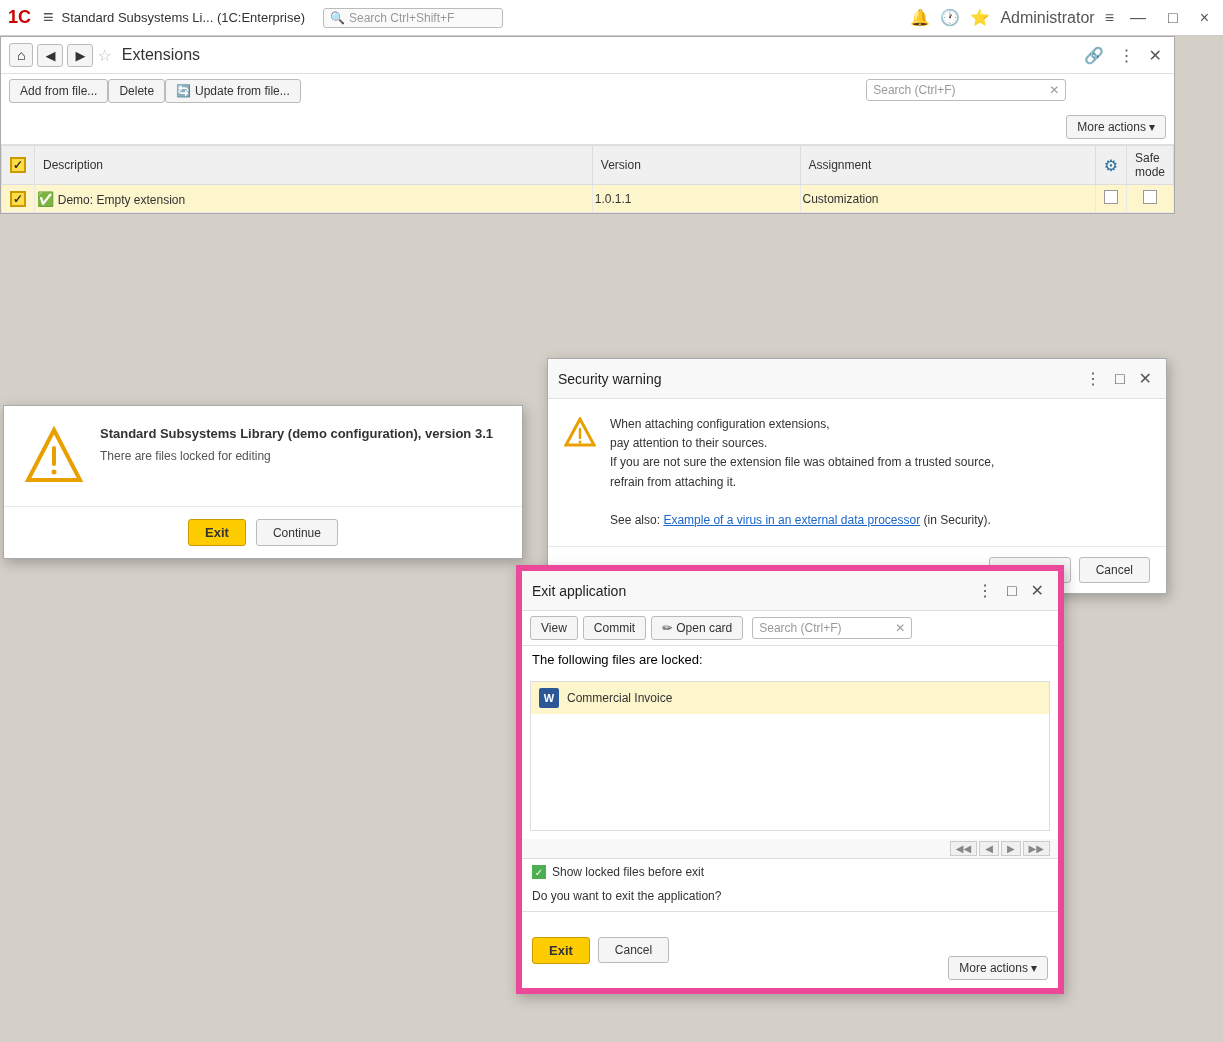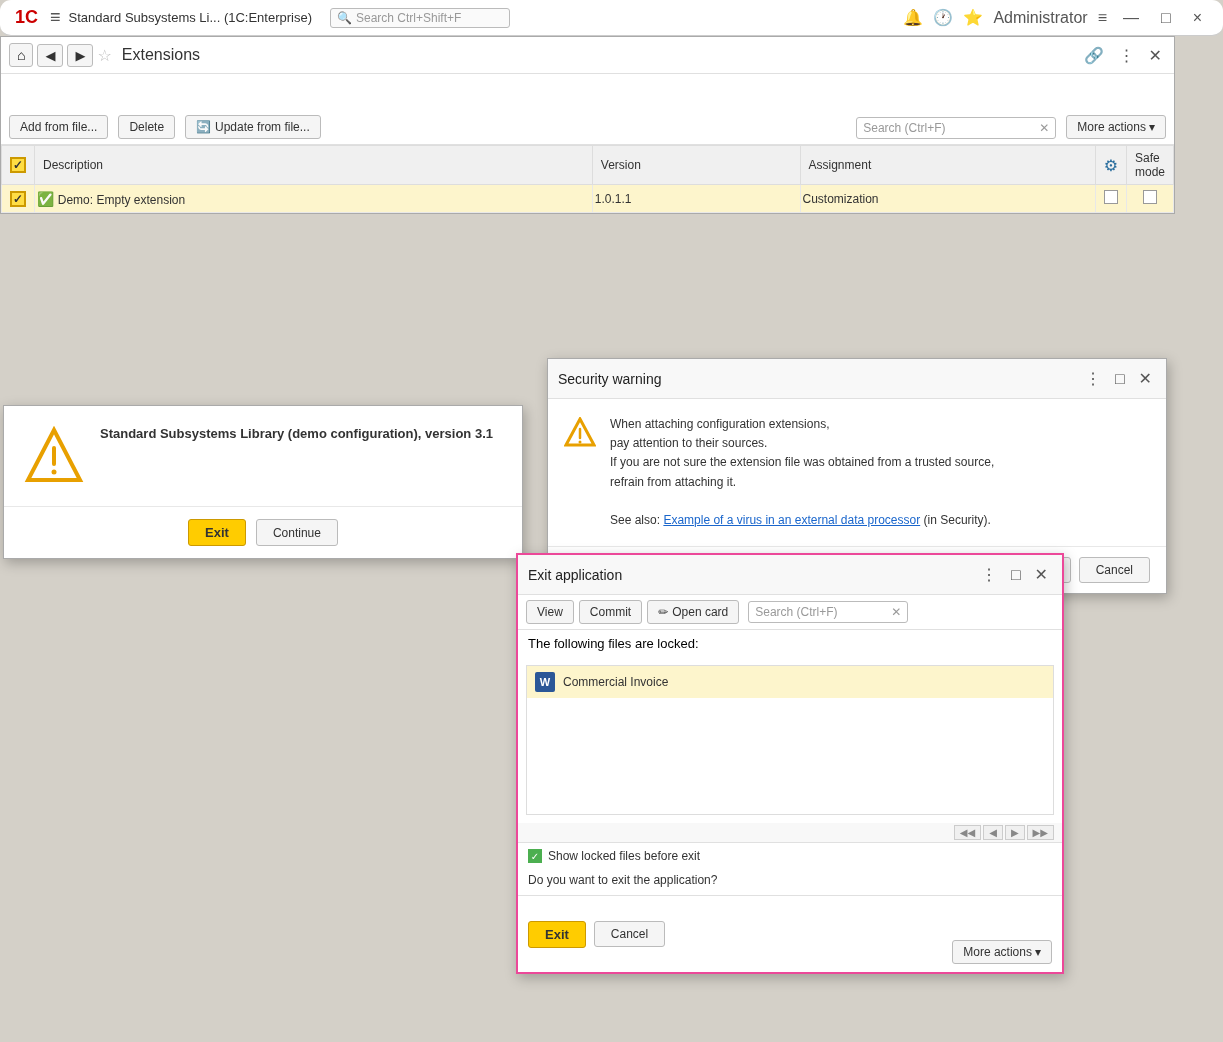--- a/index.html
+++ b/index.html
@@ -13,23 +13,22 @@
       position: relative;
     }
 
     
     .title-bar {
       display: flex;
       align-items: center;
       background: #fff;
       border-bottom: 1px solid #ccc;
       height: 36px;
-      padding: 0 15px;
+      padding: 0 8px;
       gap: 8px;
-      border-radius: 11px;
     }
     .title-bar-logo {
       color: #cc0000;
       font-weight: bold;
       font-size: 18px;
       margin-right: 4px;
     }
     .title-bar-menu {
       font-size: 18px;
       color: #555;
@@ -126,24 +125,24 @@
     .ext-toolbar-right {
       margin-left: auto;
       display: flex;
       align-items: center;
       gap: 6px;
     }
 
     
     .ext-actions {
       display: flex;
-      align-items: flex-end;
+      align-items: flex-start;
       padding: 5px 8px;
       border-bottom: 1px solid #e0e0e0;
-      gap: 10px;
+      gap: 0;
     }
     .action-btn {
       border: 1px solid #bbb;
       background: #f5f5f5;
       border-radius: 3px;
       padding: 4px 10px;
       cursor: pointer;
       font-size: 12px;
       color: #333;
       display: flex;
@@ -346,25 +345,25 @@
     }
     .security-link {
       color: #1a66cc;
       text-decoration: underline;
       cursor: pointer;
     }
 
     
     .exit-dialog {
       position: absolute;
-      top: 553px;
+      top: 565px;
       left: 516px;
       width: 548px;
       background: #fff;
-      border: 2px solid #ec4899;
+      border: 6px solid #ec4899;
       box-shadow: 2px 4px 12px rgba(0,0,0,0.25);
     }
     .exit-toolbar {
       display: flex;
       align-items: center;
       padding: 5px 8px;
       border-bottom: 1px solid #e0e0e0;
       gap: 5px;
     }
     .exit-list {
@@ -539,20 +538,21 @@
 <div class="warning-dialog">
   <div class="warning-content">
 
     <svg class="warning-icon-tri" viewBox="0 0 60 60" xmlns="http://www.w3.org/2000/svg">
       <polygon points="30,4 56,54 4,54" fill="none" stroke="#e8a000" stroke-width="4"></polygon>
       <line x1="30" y1="22" x2="30" y2="38" stroke="#e8a000" stroke-width="4" stroke-linecap="round"></line>
       <circle cx="30" cy="46" r="2.5" fill="#e8a000"></circle>
     </svg>
     <div class="warning-text">
       <h3>Standard Subsystems Library (demo configuration), version 3.1</h3>
+      <p>There are files locked for editing</p>
     </div>
   </div>
   <div class="warning-footer">
     <button class="btn-yellow">Exit</button>
     <button class="btn-normal">Continue</button>
   </div>
 </div>
 
 <div class="security-dialog">
   <div class="dialog-titlebar">

